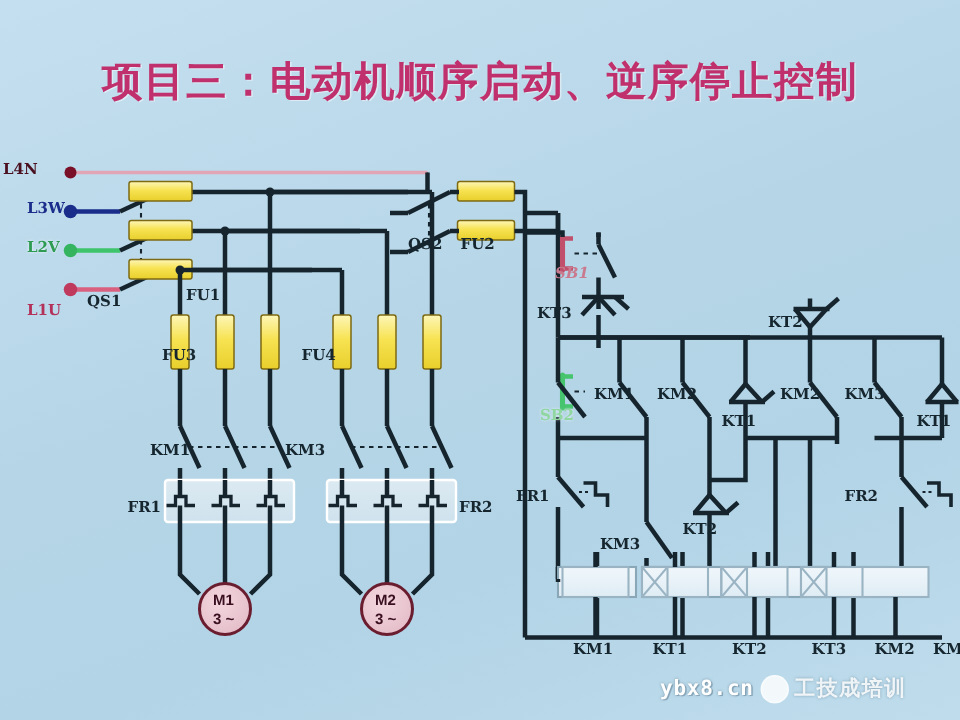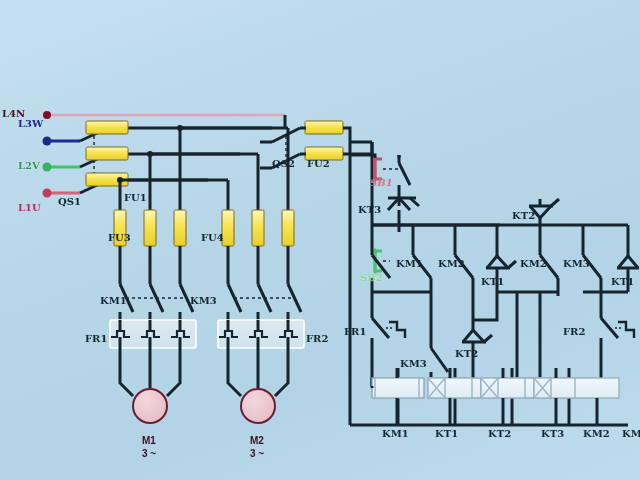--- a/index.html
+++ b/index.html
@@ -24,21 +24,21 @@
   }
 
   .lbl{position:absolute;font-size:10px;font-weight:bold;color:#16262f;white-space:nowrap;}
   .lbl.ser{font-family:"DejaVu Serif","Liberation Serif",serif;}
   .lbl.l4n{color:#4a1020;}
   .lbl.l3w{color:#1b2d8a;}
   .lbl.l2v{color:#2f9b52;text-shadow:0 0 2px rgba(255,255,255,.8);}
   .lbl.l1u{color:#b4315a;margin-top:16px;}
   .lbl.sb1{color:#c97a8e;}
   .lbl.sb2{color:#8fd6a0;text-shadow:0 0 2px rgba(255,255,255,.6);}
-  .lbl.motor{font-size:10px;color:#3a1020;font-weight:bold;margin-top:40px;}
+  .lbl.motor{font-size:10px;color:#3a1020;font-weight:bold;}
 
   .wm{
     position:absolute;left:440px;top:444px;width:200px;height:30px;
     display:flex;align-items:center;gap:4px;
   }
   .wm-txt{
     font-family:"DejaVu Sans Mono","Liberation Mono",monospace;
     font-size:14px;font-weight:bold;color:#ffffff;
     text-shadow:0 0 2px rgba(120,150,170,.9),1px 1px 0 rgba(110,140,160,.6);
     letter-spacing:.5px;
@@ -54,20 +54,21 @@
     font-size:14px;font-weight:bold;color:rgba(255,255,255,.85);
     text-shadow:0 0 2px rgba(120,150,170,.85);
     letter-spacing:1px;
   }
 </style>
 </head>
 <body>
 
 <div id="page">
 
+  <div class="title">项目三：电动机顺序启动、逆序停止控制</div>
 
   <svg id="svg-root" viewBox="0 0 640 480" xmlns="http://www.w3.org/2000/svg">
     <defs>
       <linearGradient id="fuseFill" x1="0" y1="0" x2="0" y2="1">
         <stop offset="0%" stop-color="#fdf6b8"></stop>
         <stop offset="45%" stop-color="#f7e352"></stop>
         <stop offset="100%" stop-color="#e8cf2c"></stop>
       </linearGradient>
       <radialGradient id="motorFill" cx="40%" cy="35%" r="75%">
         <stop offset="0%" stop-color="#f3d6de"></stop>
@@ -461,21 +462,21 @@
       <line x1="556" y1="398" x2="556" y2="425"></line>
       <line x1="597" y1="398" x2="597" y2="425"></line>
       <line x1="397" y1="378" x2="397" y2="368"></line>
       <line x1="450" y1="378" x2="450" y2="368"></line>
       <line x1="503" y1="378" x2="503" y2="368"></line>
       <line x1="556" y1="378" x2="556" y2="368"></line>
     </g>
   </svg>
 
   <div class="lbl ser l4n" style="left:2px;top:108px;">L4N</div>
-  <div class="lbl ser l3w" style="left:18px;top:118px;">L3W</div>
+  <div class="lbl ser l3w" style="left:18px;top:134px;">L3W</div>
   <div class="lbl ser l2v" style="left:18px;top:160px;">L2V</div>
   <div class="lbl ser l1u" style="left:18px;top:186px;">L1U</div>
 
   <div class="lbl ser" style="left:58px;top:196px;">QS1</div>
   <div class="lbl ser" style="left:95px;top:192px;margin-left:29px;">FU1</div>
   <div class="lbl ser" style="left:108px;top:232px;text-align:center;">FU3</div>
   <div class="lbl ser" style="left:201px;top:232px;">FU4</div>
   <div class="lbl ser" style="left:100px;top:295px;">KM1</div>
   <div class="lbl ser" style="left:190px;top:295px;">KM3</div>
   <div class="lbl ser" style="left:85px;top:333px;">FR1</div>
@@ -504,14 +505,19 @@
   <div class="lbl ser" style="left:563px;top:326px;">FR2</div>
   <div class="lbl ser" style="left:400px;top:358px;">KM3</div>
 
   <div class="lbl ser" style="left:382px;top:428px;">KM1</div>
   <div class="lbl ser" style="left:435px;top:428px;">KT1</div>
   <div class="lbl ser" style="left:488px;top:428px;">KT2</div>
   <div class="lbl ser" style="left:541px;top:428px;">KT3</div>
   <div class="lbl ser" style="left:583px;top:428px;">KM2</div>
   <div class="lbl ser" style="left:622px;top:428px;">KM3</div>
 
+  <div class="wm">
+    <span class="wm-txt">ybx8.cn</span>
+    <span class="wm-logo"></span>
+    <span class="wm-cn">工技成培训</span>
+  </div>
 
 </div>
 
 </body></html>

